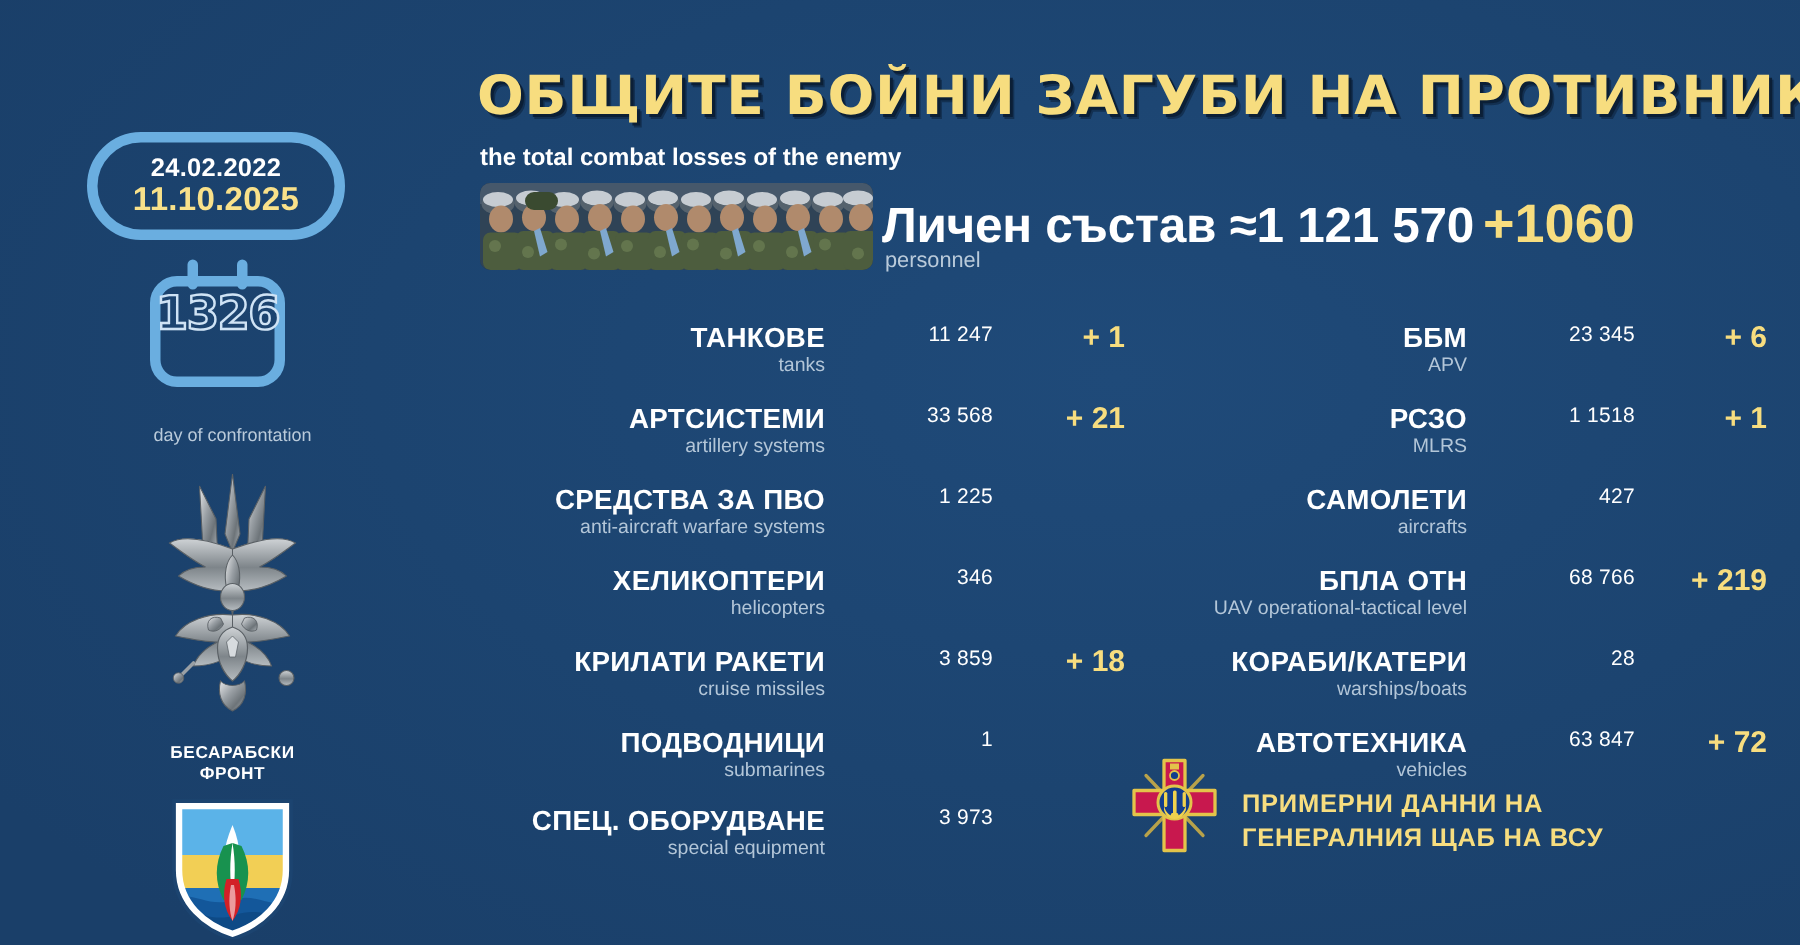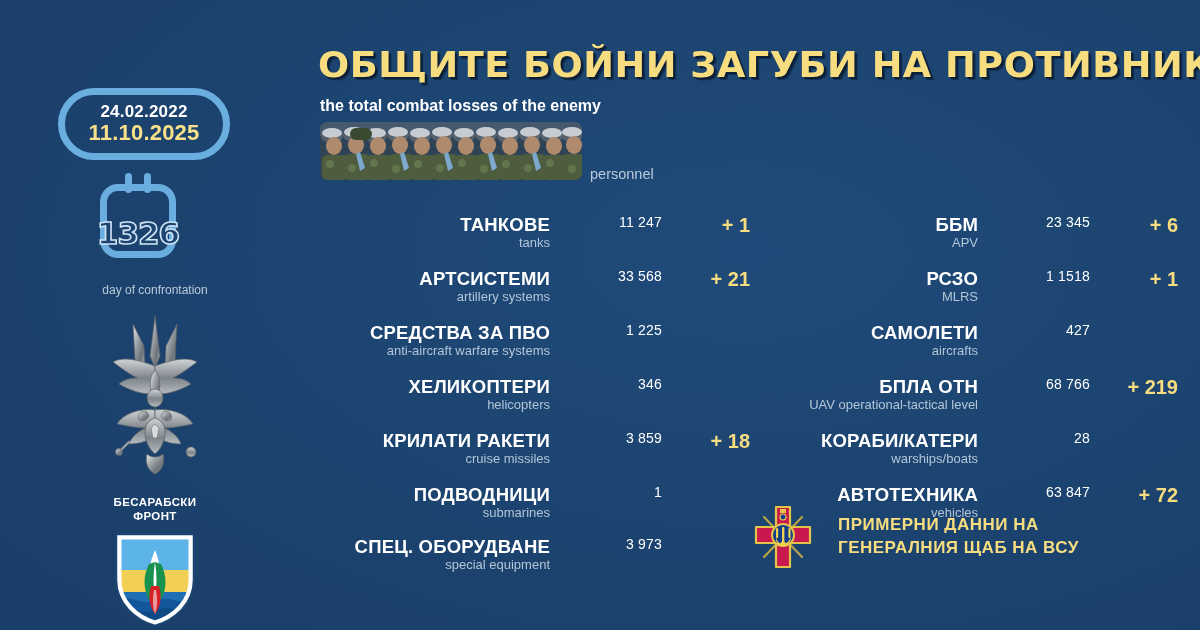--- a/index.html
+++ b/index.html
@@ -25,23 +25,23 @@
     border:7px solid #6aaee0; border-radius:36px;
     display:flex; flex-direction:column;
     align-items:center; justify-content:center;
     line-height:1.08;
   }
   .date-old{ font-size:17px; font-weight:bold; color:#ffffff; letter-spacing:.2px; }
   .date-new{ font-size:22px; font-weight:bold; color:#f9e18a; letter-spacing:.2px; }
 
   .cal-icon{
     position:absolute; left:100px; top:152px;
-    width:76px; height:74px;
+    width:90px; height:74px;
     border:7px solid #6aaee0; border-radius:18px;
-    display:flex; align-items:flex-end; justify-content:center;
+    display:flex; align-items:flex-start; justify-content:center;
   }
   .cal-ring{ position:absolute; top:-18px; width:7px; height:20px; background:#6aaee0; border-radius:4px; }
   .cal-ring.l{ left:18px; }
   .cal-ring.r{ right:18px; }
   .cal-num{
     font-size:31px; font-weight:bold; letter-spacing:-1px;
     color:#1c4470;
     -webkit-text-stroke:1.6px #cfe3f5;
     font-family:"DejaVu Sans", sans-serif;
   }
@@ -121,21 +121,21 @@
   }
   .r-delta{
     position:absolute; left:352px; top:0; width:78px;
     text-align:right; font-size:20px; font-weight:bold; color:#f7dd7f;
     white-space:nowrap;
   }
 
   
   .footer{
     position:absolute; left:752px; top:503px; width:420px;
-    display:flex; align-items:center; gap:24px;
+    display:flex; align-items:flex-end; gap:14px;
   }
   .gs-emblem{ width:62px; height:68px; flex:0 0 auto; }
   .footer-text{
     font-size:17px; font-weight:bold; color:#f7dd7f;
     line-height:1.35; letter-spacing:.5px; white-space:pre-line;
   }
 </style>
 </head>
 <body>
 
@@ -313,20 +313,23 @@
           <path d="M216 30 l5 16 -5 3 -4 -17z"></path>
         </g>
         <g fill="#3a4a30">
           <rect x="30" y="6" width="22" height="12" rx="6"></rect>
         </g>
       </g>
       <rect width="262" height="58" fill="url(#)" opacity="0"></rect>
     </svg>
   </div>
 
+  <div class="personnel-row">
+    <span class="personnel-main">Личен състав ≈</span><span class="personnel-main">1 121 570</span><span class="personnel-delta">+1060</span>
+  </div>
   <div class="personnel-sub">personnel</div>
 
   <div class="grid">
     <div class="col left" id="col-left">
         <div class="row" style="top: 14px;">
           <div class="r-name-wrap">
             <div class="r-name">ТАНКОВЕ</div>
             <div class="r-sub">tanks</div>
           </div>
           <div class="r-val">11 247</div>

